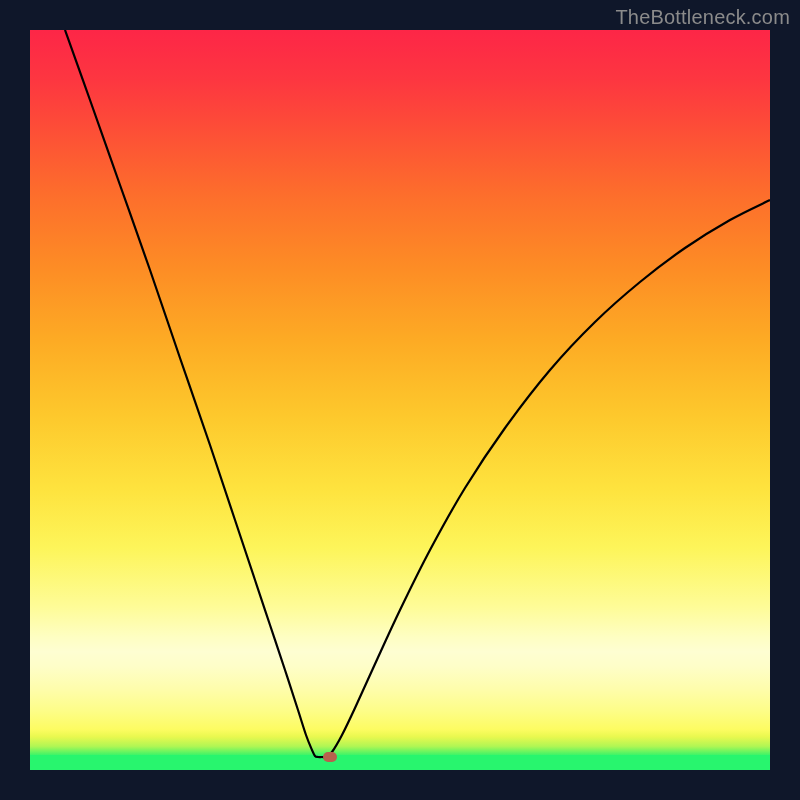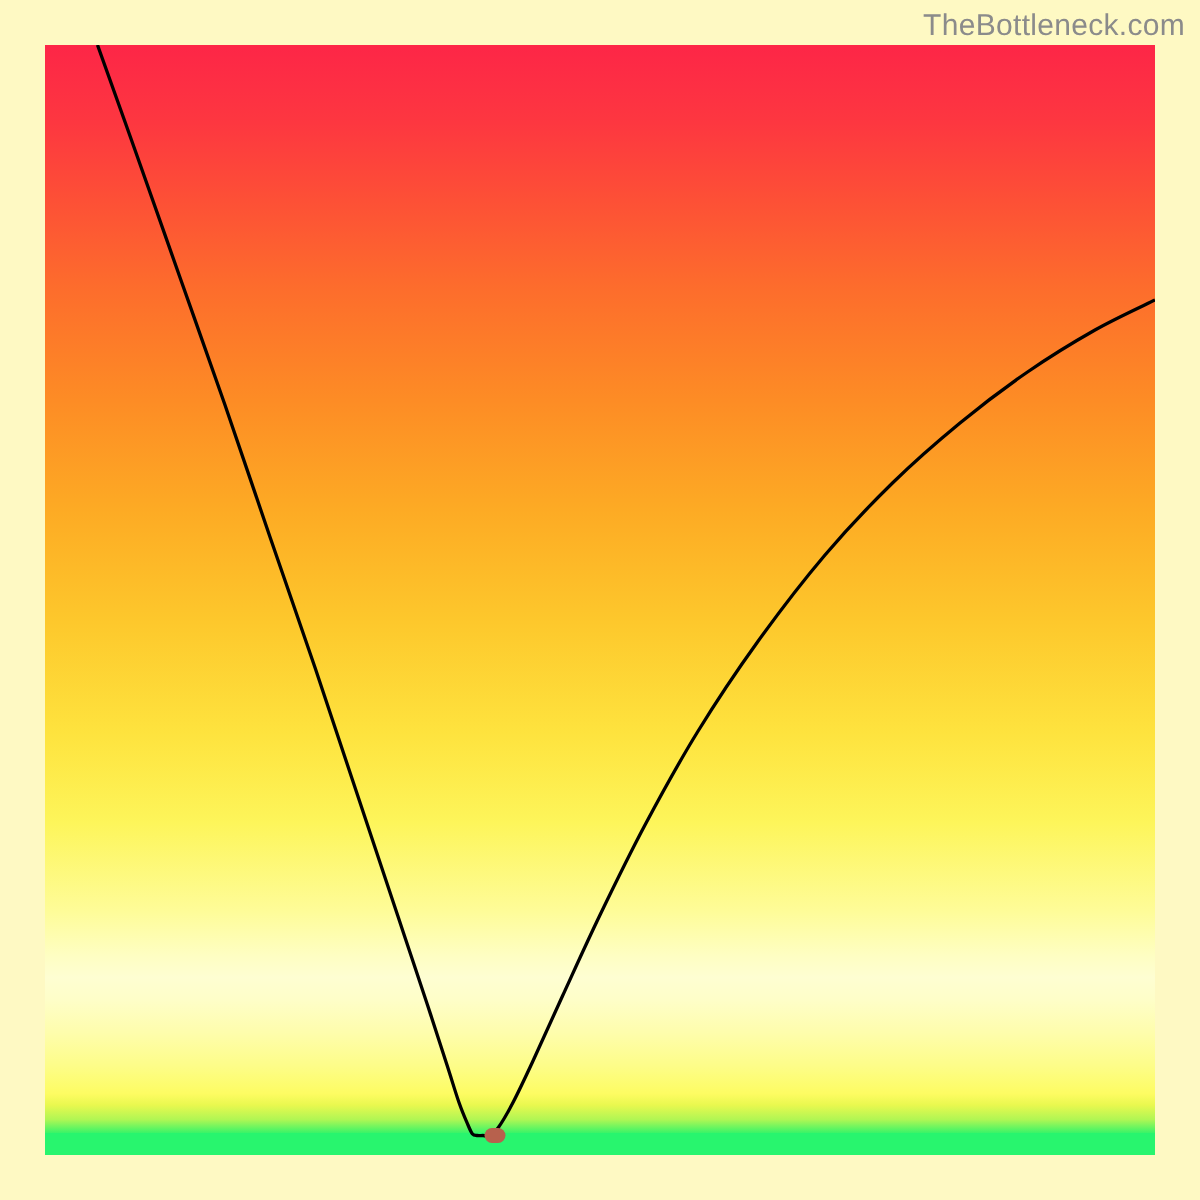--- a/index.html
+++ b/index.html
@@ -5,21 +5,21 @@
   * { margin: 0; padding: 0; box-sizing: border-box; }
   body {
     width: 800px;
     height: 800px;
     overflow: hidden;
     font-family: Arial, sans-serif;
   }
   .frame {
     width: 800px;
     height: 800px;
-    background: #fef9c3;
+    background: #0f172a;
     position: relative;
   }
   .plot-area {
     position: absolute;
     left: 30px;
     top: 30px;
     width: 740px;
     height: 740px;
     background: linear-gradient(to top,
       #28f56e 0%,

